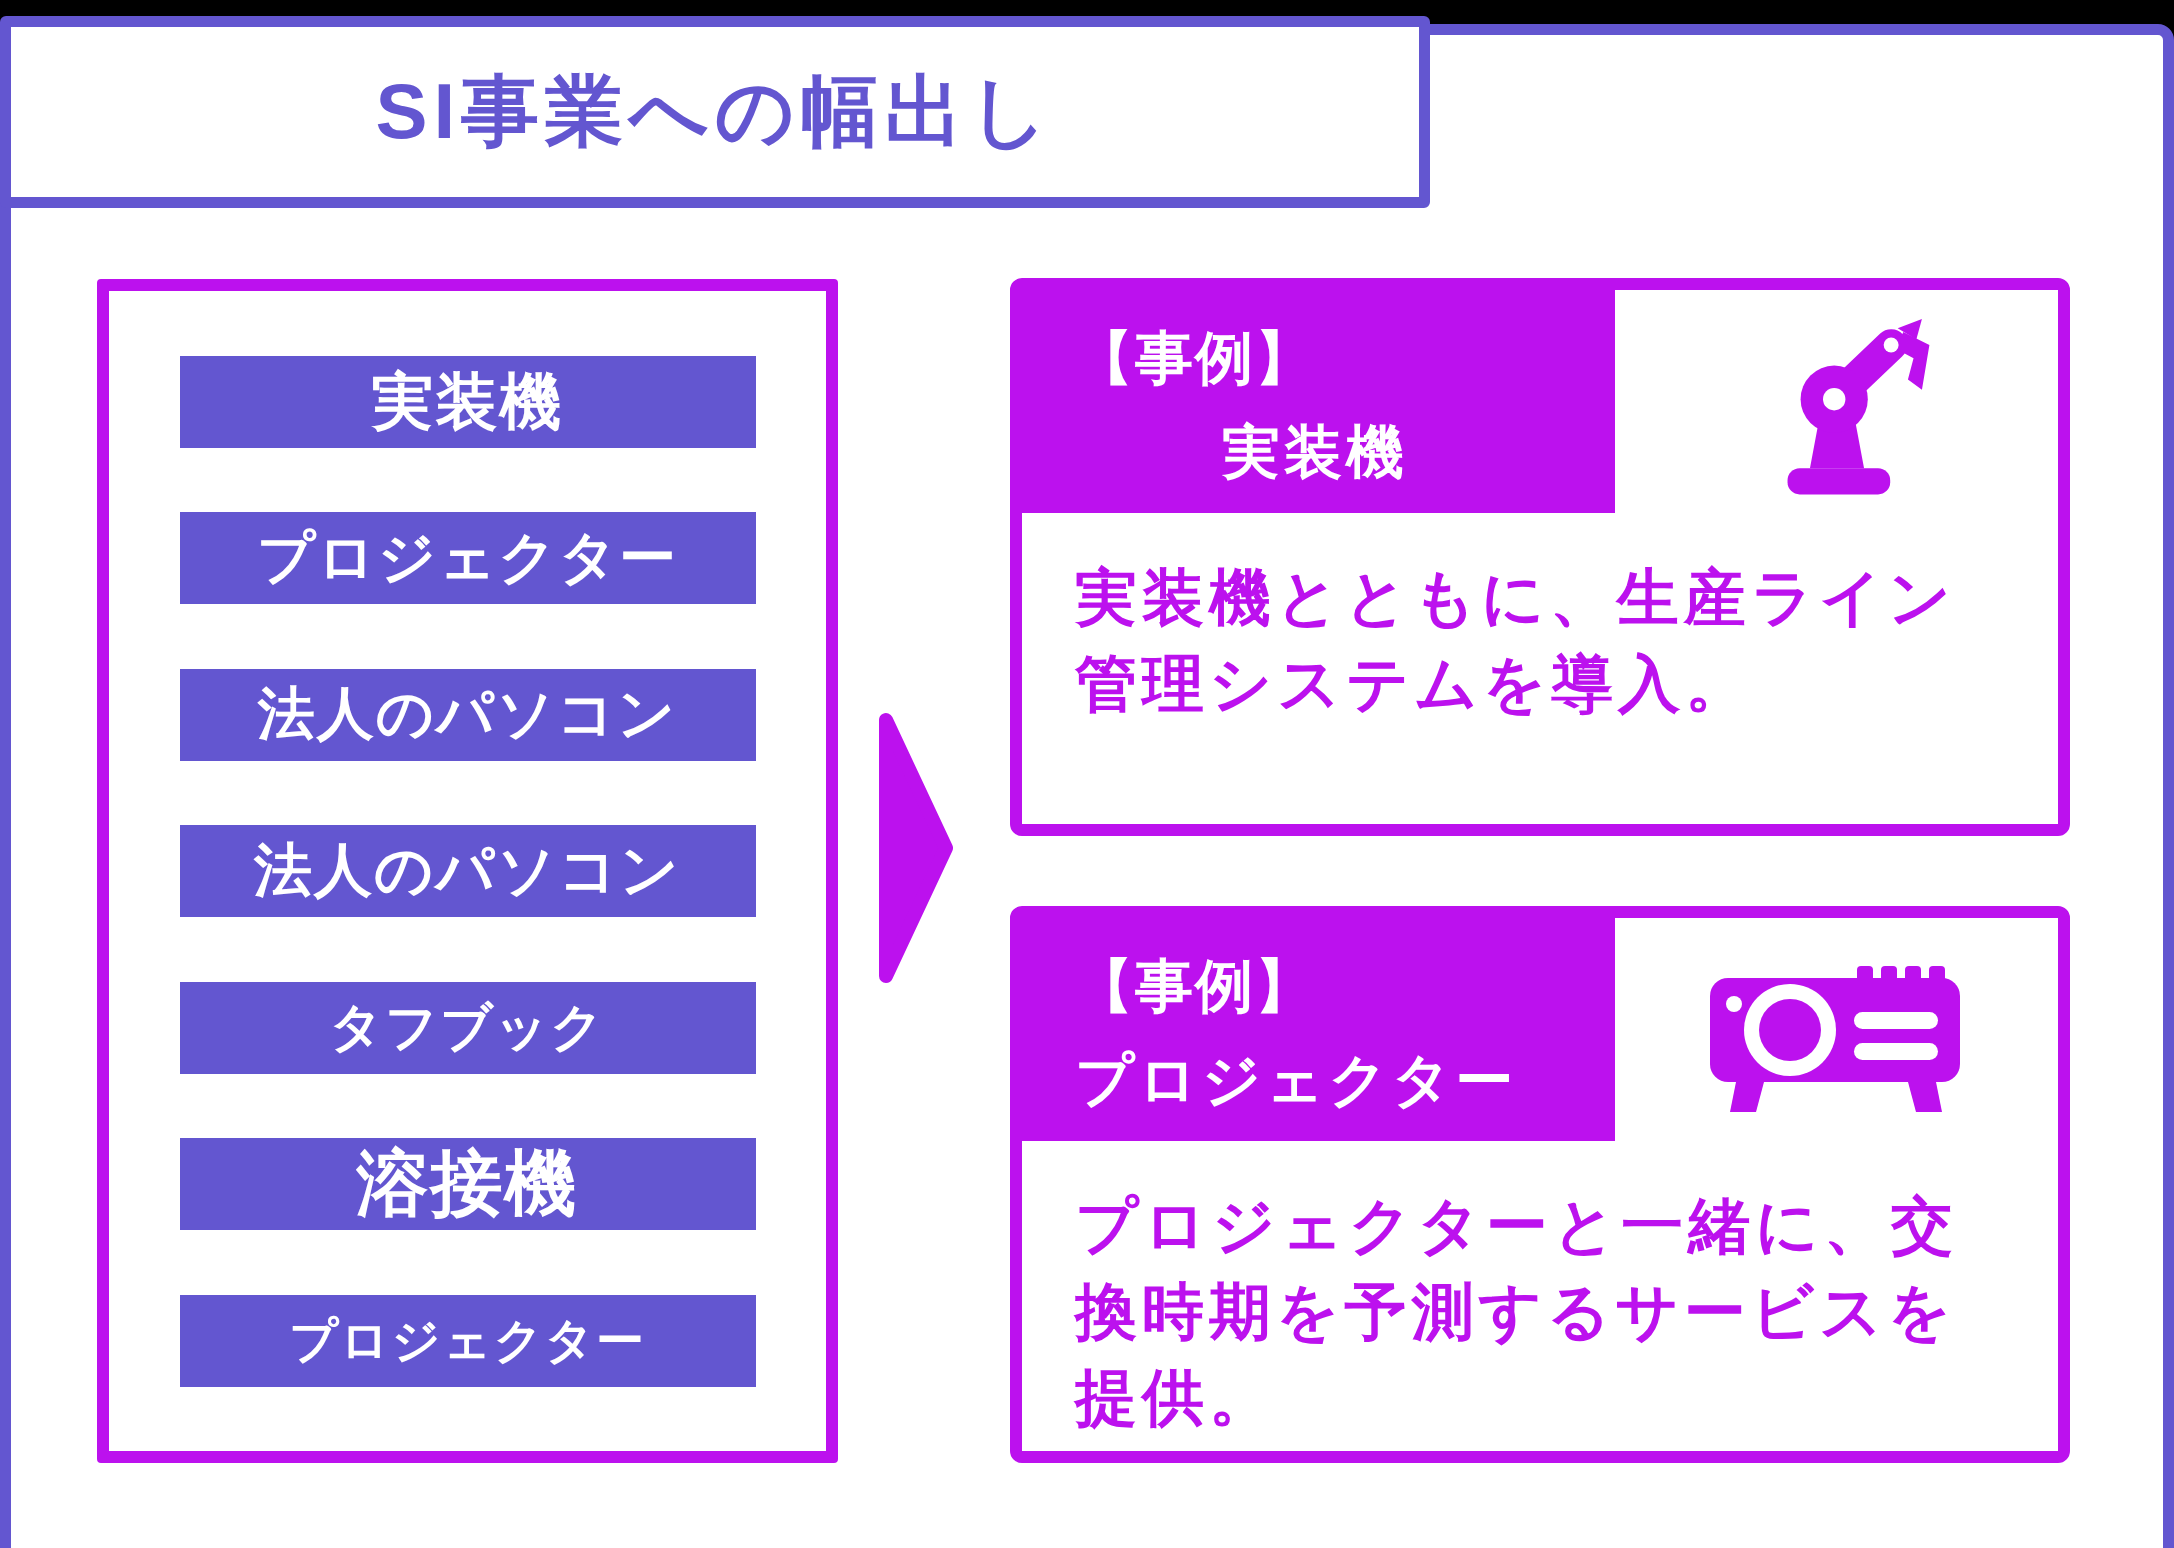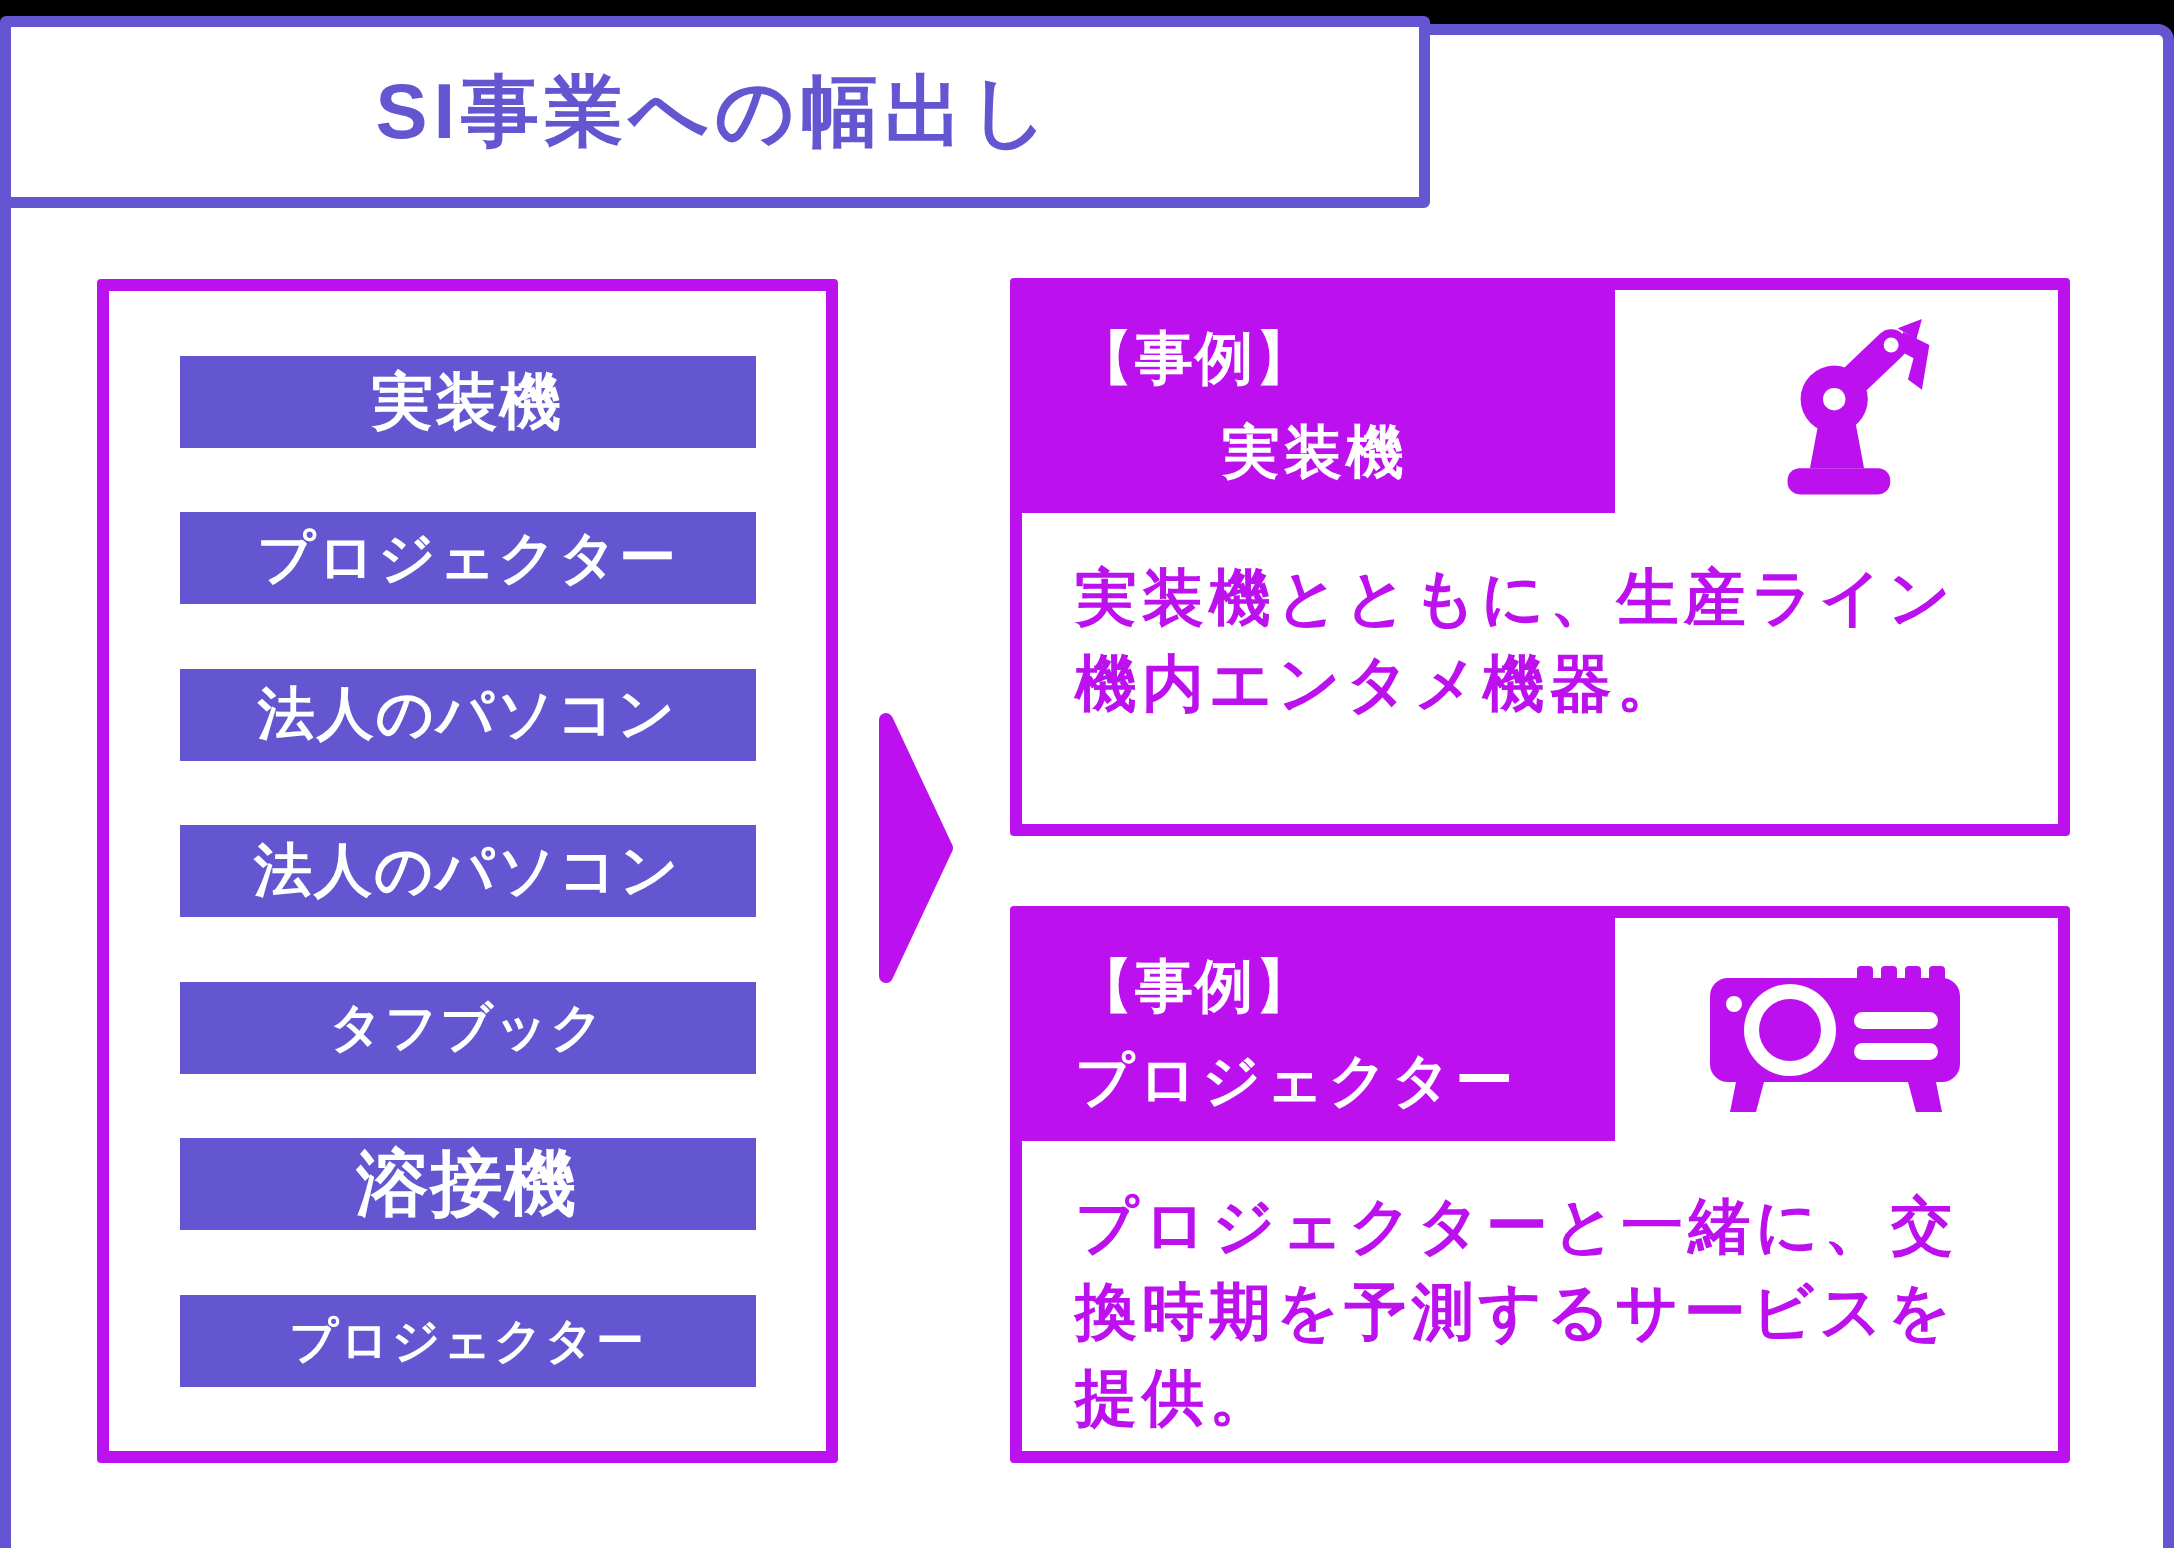--- a/index.html
+++ b/index.html
@@ -53,21 +53,21 @@
   .product-btn:nth-child(5){font-size:52px;}
   .product-btn:nth-child(6){font-size:72px;}
   .product-btn:nth-child(7){font-size:48px;}
 
   
   .arrow{position:absolute;left:878px;top:694px;z-index:2;}
 
   
   .case-box{
     position:absolute;left:1010px;width:1060px;
-    border:12px solid var(--magenta);background:var(--white);border-radius:4px;
+    border:12px solid var(--magenta);background:var(--white);border-radius:12px;
     z-index:2;
   }
   .case-box.case-1{top:262px;height:558px;}
   .case-box.case-2{top:890px;height:557px;}
   .case-header{
     position:absolute;left:0;top:0;width:593px;height:223px;
     background:var(--magenta);color:var(--white);font-weight:bold;
   }
   .case-tag{margin:30px 0 0 53px;font-size:58px;letter-spacing:2px;}
   .case-name{margin:16px 0 0 53px;font-size:58px;letter-spacing:4px;white-space:nowrap;}
@@ -121,21 +121,21 @@
           <line x1="102" y1="102" x2="163" y2="44" stroke="var(--magenta)" stroke-width="34" stroke-linecap="round"></line>
           <circle cx="102" cy="102" r="36"></circle>
           <path d="M176,30 L204,44 L196,92 L181,81 L187,58 L168,48 Z"></path>
           <path d="M170,26 L196,16 L190,38 Z"></path>
         </g>
         <circle cx="102" cy="102" r="12" fill="#ffffff"></circle>
         <circle cx="163" cy="44" r="8" fill="#ffffff"></circle>
       </svg>
     </div>
     <p class="case-desc">実装機とともに、生産ライン
-機内エンタメ機器。</p>
+管理システムを導入。</p>
   </section>
 
   <section class="case-box case-2">
     <div class="case-header">
       <div class="case-tag">【事例】</div>
       <div class="case-name">プロジェクター</div>
     </div>
     <div class="icon-area">
       <svg class="icon-svg" width="270" height="172" viewBox="0 0 270 172">
         <g fill="var(--magenta)">

